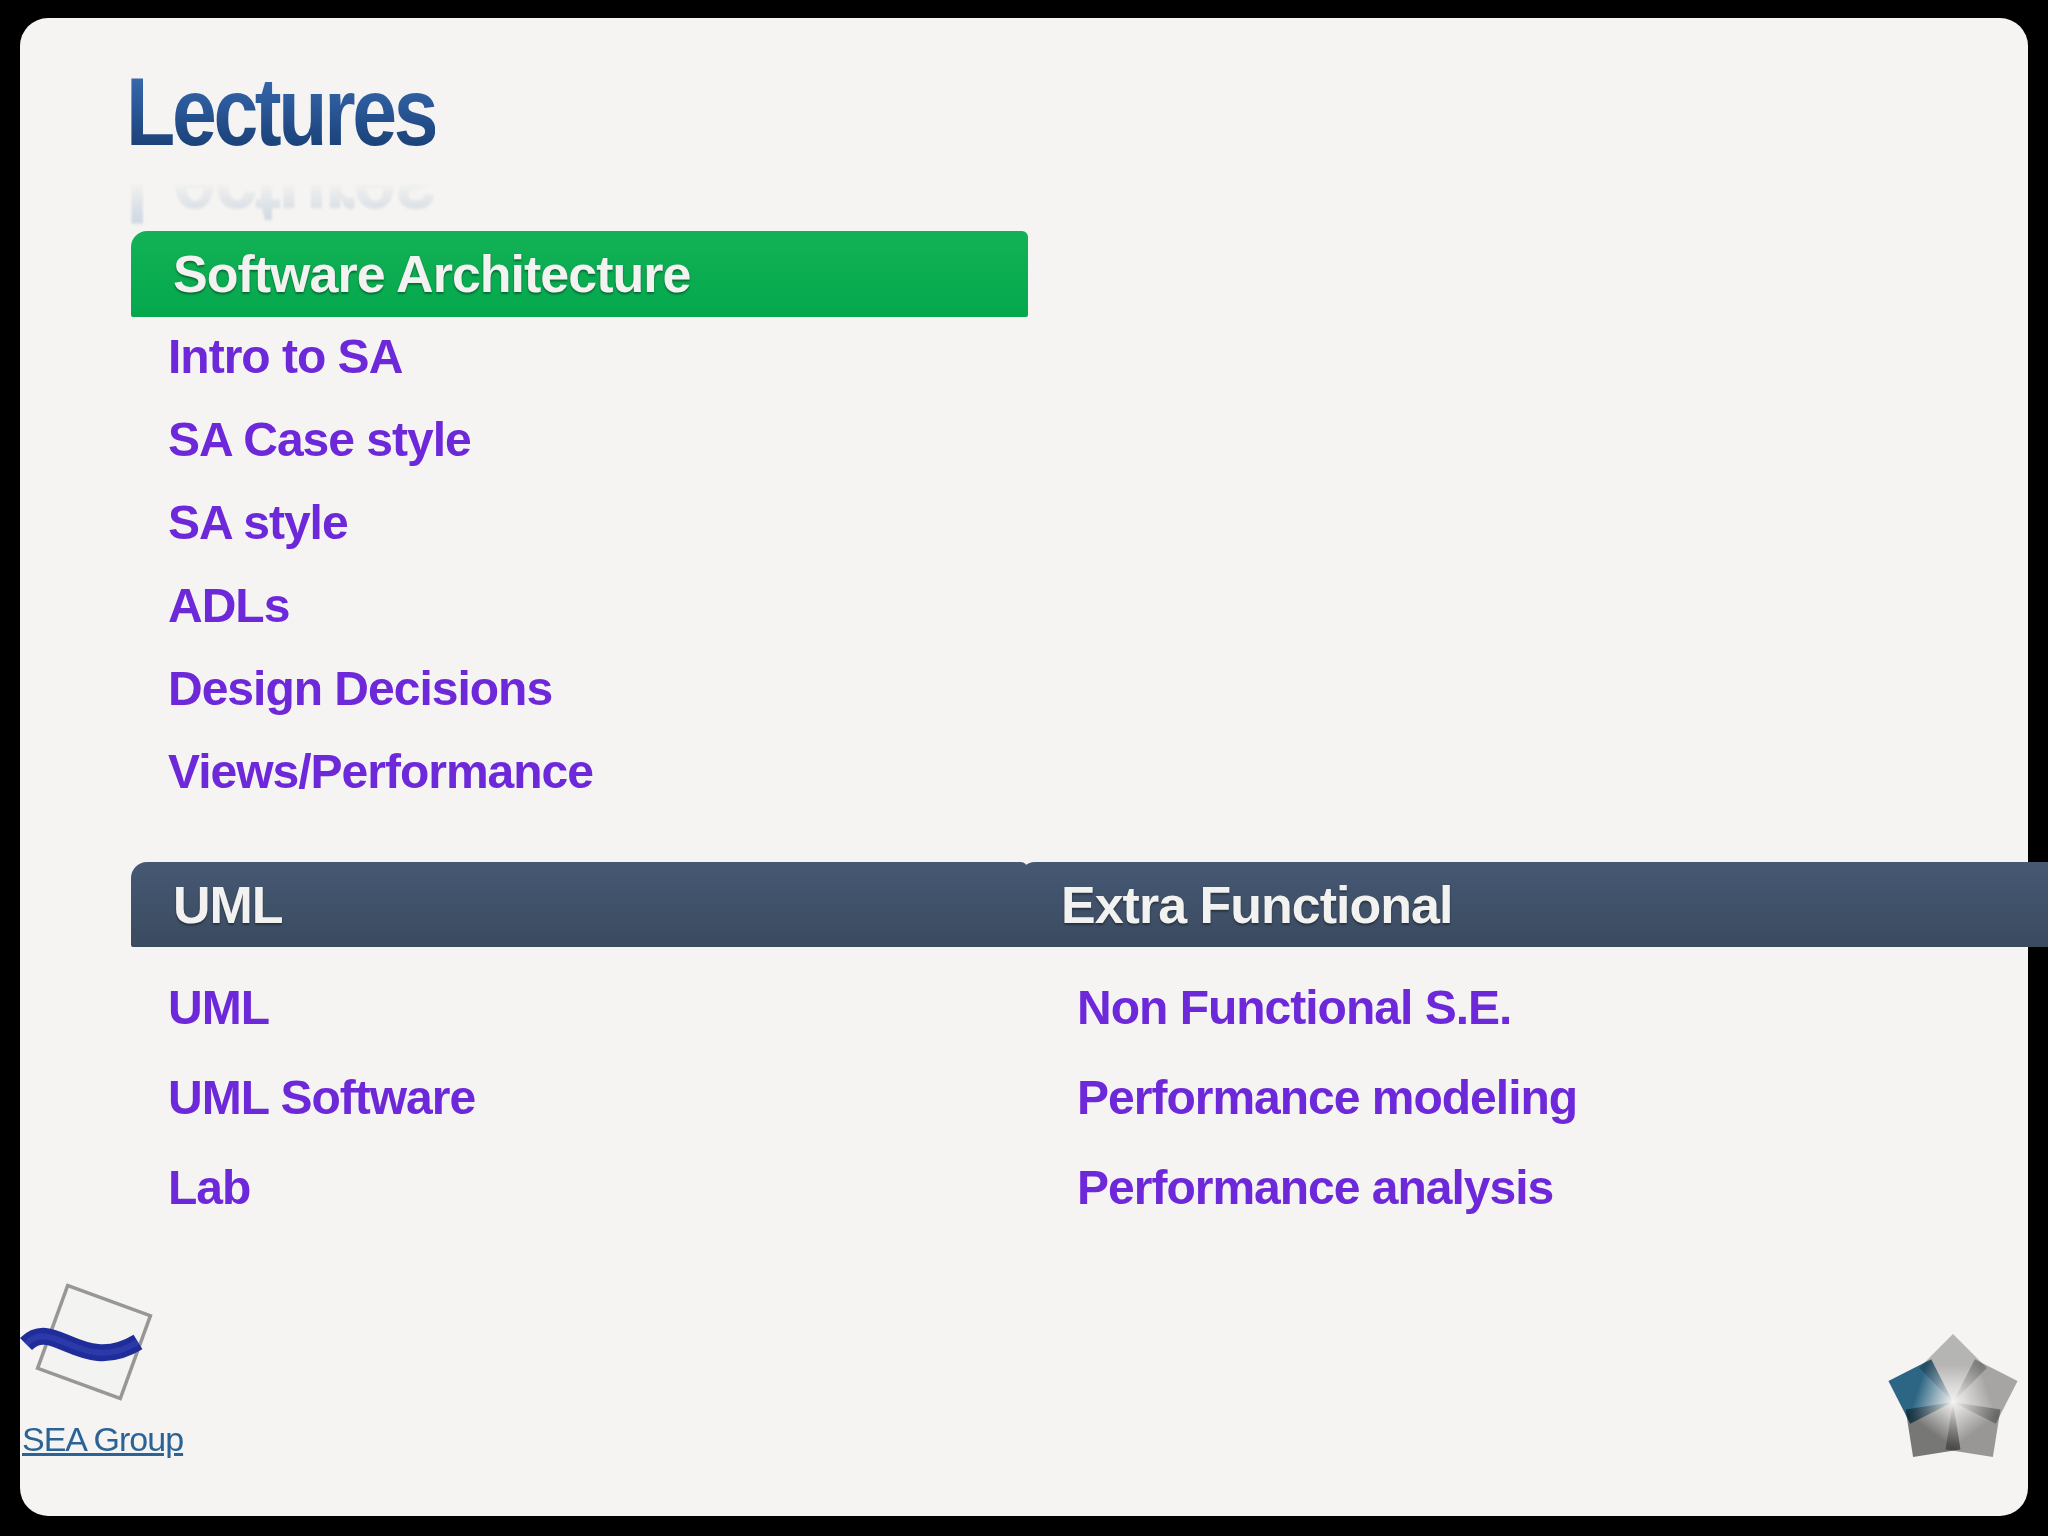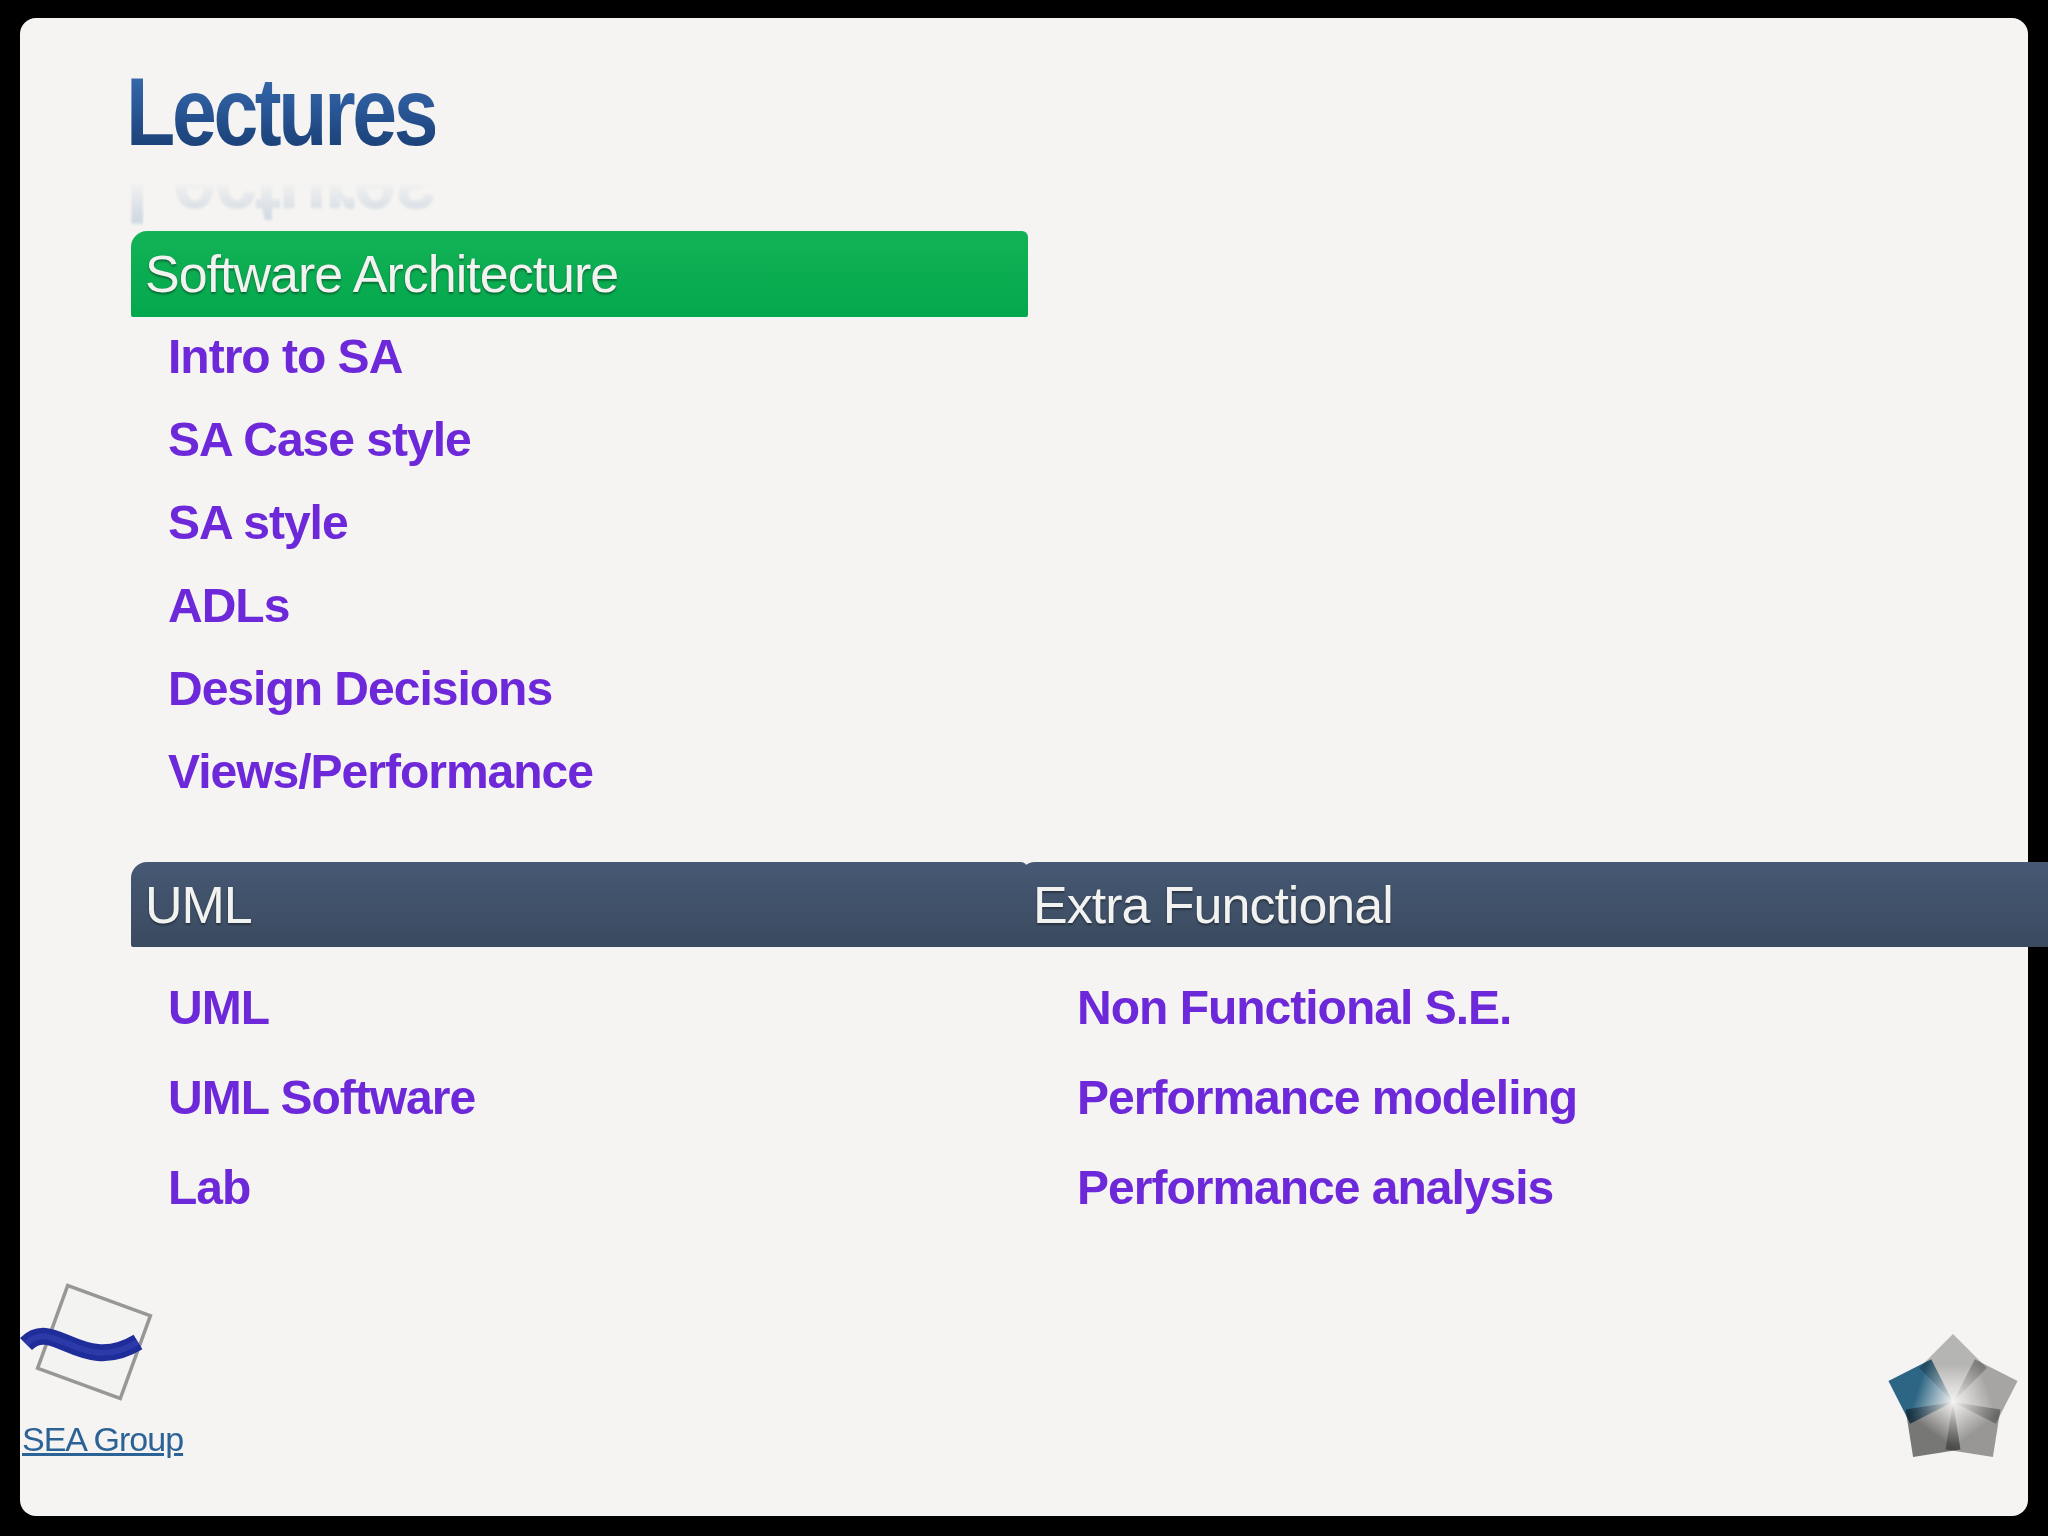--- a/index.html
+++ b/index.html
@@ -2,21 +2,21 @@
 <html><head>
 <meta charset="utf-8">
 <style>
   html,body{margin:0;padding:0;}
   body{
     width:2048px;height:1536px;background:#000;position:relative;overflow:hidden;
     font-family:"Liberation Sans", sans-serif;
   }
   .slide{
     position:absolute;left:20px;top:18px;width:2008px;height:1498px;
-    background:#F5F4F2;border-radius:16px;
+    background:#F5F4F2;border-radius:28px;
   }
   
   .title-wrap{
     position:absolute;left:106px;top:44px;
     transform:scaleX(.84);transform-origin:0 0;
   }
   .title,.title-reflection{
     font-size:96px;font-weight:700;letter-spacing:-4px;line-height:1.05;margin:0;
     background:linear-gradient(180deg,#3d71b4 0%,#2a5797 45%,#15396c 100%);
     -webkit-background-clip:text;background-clip:text;color:transparent;
@@ -27,21 +27,21 @@
     -webkit-mask-image:linear-gradient(to bottom,rgba(0,0,0,.5) 0%,rgba(0,0,0,0) 58%);
     mask-image:linear-gradient(to bottom,rgba(0,0,0,.5) 0%,rgba(0,0,0,0) 58%);
     filter:blur(1.5px);opacity:.55;
   }
   
   .bar{
     position:absolute;height:86px;display:flex;align-items:center;
     border-radius:16px 6px 2px 2px;
   }
   .bar span{
-    padding-left:14px;font-size:52px;font-weight:400;letter-spacing:-1px;
+    padding-left:42px;font-size:52px;font-weight:700;letter-spacing:-1px;
     color:#F2F3F1;text-shadow:0 2px 2px rgba(0,0,0,.35),0 0 1px rgba(0,0,0,.25);
     white-space:nowrap;
   }
   .bar-green{left:111px;top:213px;width:897px;background:linear-gradient(180deg,#13b257 0%,#04a84c 100%);}
   .bar-uml{left:111px;top:844px;width:896px;height:85px;background:linear-gradient(180deg,#465873 0%,#3a4b60 100%);}
   .bar-extra{left:999px;top:844px;width:1050px;height:85px;background:linear-gradient(180deg,#465873 0%,#3a4b60 100%);}
   
   ul.lecture-list{
     list-style:none;margin:0;padding:0;position:absolute;
   }

